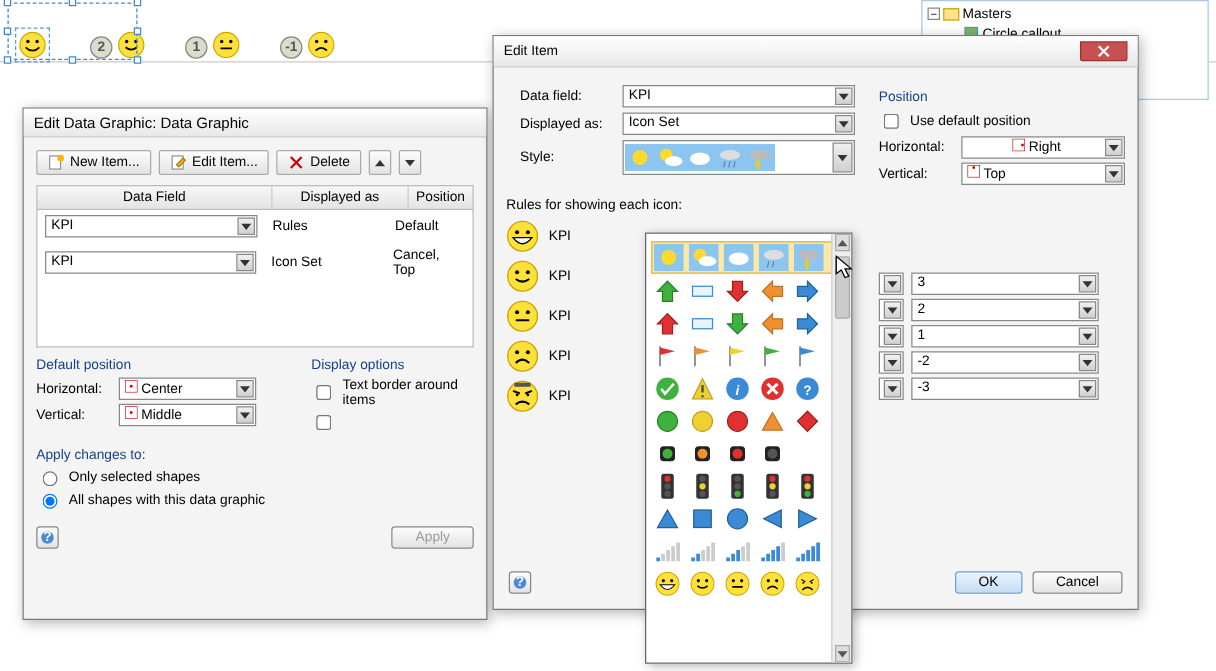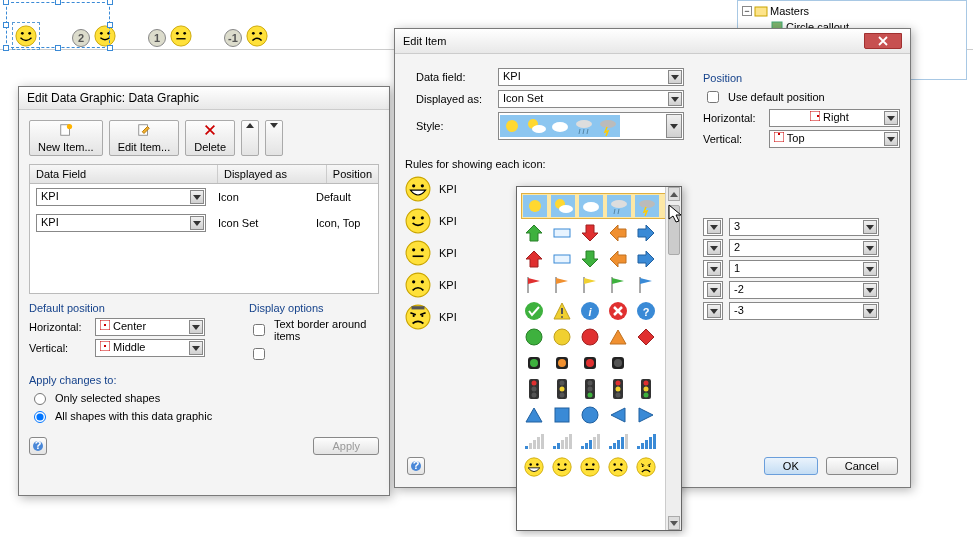--- a/index.html
+++ b/index.html
@@ -9,23 +9,23 @@
   .shape-box { border: 1px dashed #5a9bd5; padding: 2px; display: flex; align-items: center; gap: 4px; }
   .num-circle { width: 18px; height: 18px; border-radius: 50%; background: #dcdccc; border: 1px solid #888; display: flex; align-items: center; justify-content: center; font-weight: bold; color: #555; }
   .smiley { width: 22px; height: 22px; }
 
   .dialog { position: absolute; background: #f4f4f4; border: 1px solid #7a7a7a; box-shadow: 2px 2px 10px rgba(0,0,0,.3); }
   .dialog .title { background: linear-gradient(#fff,#e8e8e8); padding: 4px 8px; font-size: 12px; border-bottom: 1px solid #ccc; }
   .dialog .body { padding: 10px; }
 
   .edg-dialog { left: 18px; top: 86px; width: 372px; height: 410px; }
   .toolbar { display:flex; gap:6px; margin-bottom:8px; }
-  .tbtn { background: linear-gradient(#fdfdfd,#e3e3e3); border:1px solid #aaa; padding:2px 8px; border-radius:2px; cursor:pointer; display:flex; align-items:center; gap:4px;flex-direction:column; }
+  .tbtn { background: linear-gradient(#fdfdfd,#e3e3e3); border:1px solid #aaa; padding:2px 8px; border-radius:2px; cursor:pointer; display:flex; align-items:center; gap:4px; }
   .icon16 { width:14px; height:14px; display:inline-block; }
-  .table-hdr { display:flex; background:linear-gradient(#f7f7f7,#e3e3e3); border:1px solid #bbb; }
+  .table-hdr { display:flex; background:linear-gradient(#f7f7f7,#e3e3e3); border:1px solid #bbb;text-align:center; }
   .table-hdr div { padding:3px 6px; border-right:1px solid #ccc; }
   .table-area { border:1px solid #bbb; border-top:none; height:110px; background:#fff; }
   .trow { display:flex; padding:4px 6px; align-items:center; }
   .txtfield { border:1px solid #888; background:#fff; padding:1px 4px; height:18px; }
   .combo { position:relative; }
   .combo .arrow { position:absolute; right:1px; top:1px; width:14px; height:14px; background:linear-gradient(#f0f0f0,#d0d0d0); border:1px solid #888; display:flex; align-items:center; justify-content:center; }
   .section-label { color:#15428b; margin:8px 0 4px 0; }
   .formrow { display:flex; align-items:center; margin:3px 0; gap:6px; }
   .radio { width:12px;height:12px; }
   .checkbox { width:12px;height:12px; }
@@ -172,32 +172,32 @@
       <div style="flex:1;border-right:none;">Position</div>
     </div>
     <div class="table-area">
       <div class="trow">
         <div class="combo txtfield" style="width:170px;">
           <span>KPI</span>
           <div class="arrow">
               <div class="triangle-down"></div>
             </div>
         </div>
-        <div style="width:110px;padding-left:12px;">Icon</div>
+        <div style="width:110px;padding-left:12px;">Rules</div>
         <div>Default</div>
       </div>
       <div class="trow">
         <div class="combo txtfield" style="width:170px;">
           <span>KPI</span>
           <div class="arrow">
               <div class="triangle-down"></div>
             </div>
         </div>
         <div style="width:110px;padding-left:12px;">Icon Set</div>
-        <div>Icon, Top</div>
+        <div>Cancel, Top</div>
       </div>
     </div>
 
     <div style="display:flex; gap:20px;">
       <div style="flex:0 0 200px;">
         <div class="section-label">Default position</div>
         <div class="formrow">
           <label style="width:60px;">Horizontal:</label>
           <div class="combo txtfield" style="width:110px;">
             <svg width="10" height="10" style="display:inline;">

